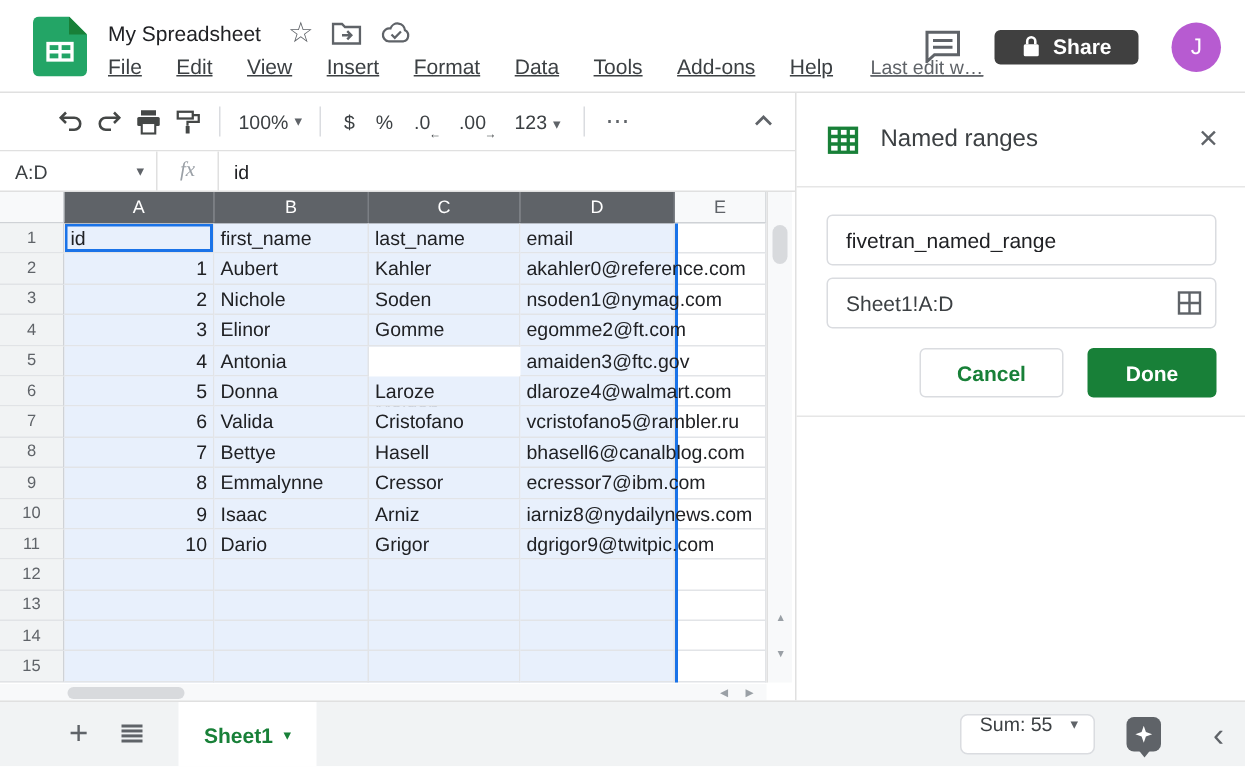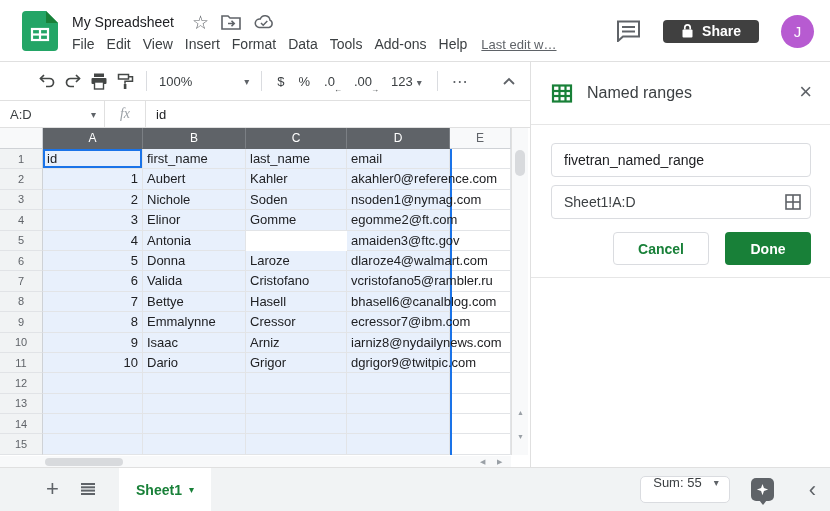--- a/index.html
+++ b/index.html
@@ -6,34 +6,34 @@
   html,body { width:830px; height:511px; font-family:"Liberation Sans", sans-serif; background:#fff; }
   #app { position:relative; width:830px; height:511px; overflow:hidden; background:#fff; }
 
   
   #titlebar { position:absolute; left:0; top:0; width:830px; height:62px; background:#fff; border-bottom:1px solid #e0e0e0; }
   .logo { position:absolute; left:22px; top:11px; width:36px; height:40px; }
   .title-row { position:absolute; left:72px; top:9px; height:26px; display:flex; align-items:center; }
   .doc-title { font-size:14px; color:#202124; }
   .title-icons { display:flex; align-items:center; gap:12px; margin-left:18px; color:#5f6368; }
   .star-glyph { font-size:19px; line-height:19px; color:#5f6368; cursor:pointer; }
-  .menu-row { position:absolute; left:72px; top:36px; display:flex; align-items:center; gap:12px; font-size:14px; color:#3c4043; }
+  .menu-row { position:absolute; left:72px; top:36px; display:flex; align-items:center; gap:23px; font-size:14px; color:#3c4043;text-decoration:underline; }
   .menu-row span { cursor:pointer; }
   .last-edit { color:#5f6368; font-size:13px; text-decoration:underline; margin-left:2px; }
   .tb-right { position:absolute; right:16px; top:0; height:62px; display:flex; align-items:center; gap:22px; }
   .share-btn { display:flex; align-items:center; gap:8px; background:#404040; color:#fff; font-size:14px; font-weight:bold;
                border:none; border-radius:4px; height:23px; padding:0 18px; cursor:pointer; }
   .avatar { width:33px; height:33px; border-radius:50%; background:#b75bd1; color:#fff; font-size:15px;
             display:flex; align-items:center; justify-content:center; cursor:pointer; }
 
   
   #toolbar { position:absolute; left:0; top:62px; width:530px; height:39px; background:#fff; border-bottom:1px solid #e0e0e0;
              display:flex; align-items:center; padding-left:34px; }
   .tbtn { display:flex; align-items:center; justify-content:center; height:26px; min-width:26px; border-radius:3px;
-          color:#444746; cursor:pointer;gap:48px; }
+          color:#444746; cursor:pointer; }
   .tsep { width:1px; height:20px; background:#dadce0; margin:0 8px; }
   .tlabel { font-size:13px; color:#3c4043; }
   .caret { font-size:10px; color:#5f6368; margin-left:4px; }
   .fmt { font-size:13px; color:#3c4043; margin:0 7px; position:relative; cursor:pointer; }
   .fmt .sub { position:absolute; font-size:8px; color:#3c4043; right:-7px; bottom:-5px; }
   .more-dots { font-size:16px; color:#5f6368; letter-spacing:1px; margin-left:6px; cursor:pointer; }
   .collapse { position:absolute; right:14px; top:10px; cursor:pointer; }
 
   
   #formulabar { position:absolute; left:0; top:101px; width:530px; height:27px; background:#fff; border-bottom:1px solid #e0e0e0;

